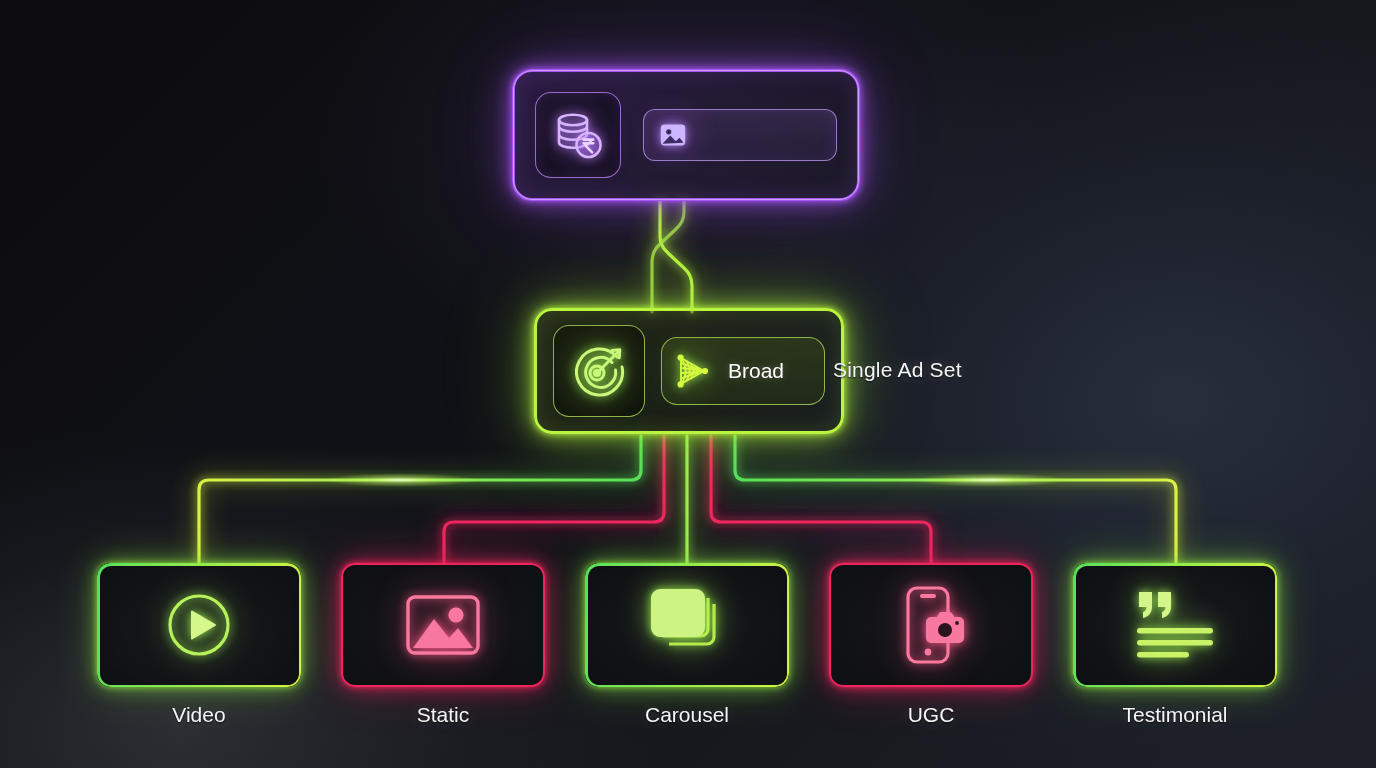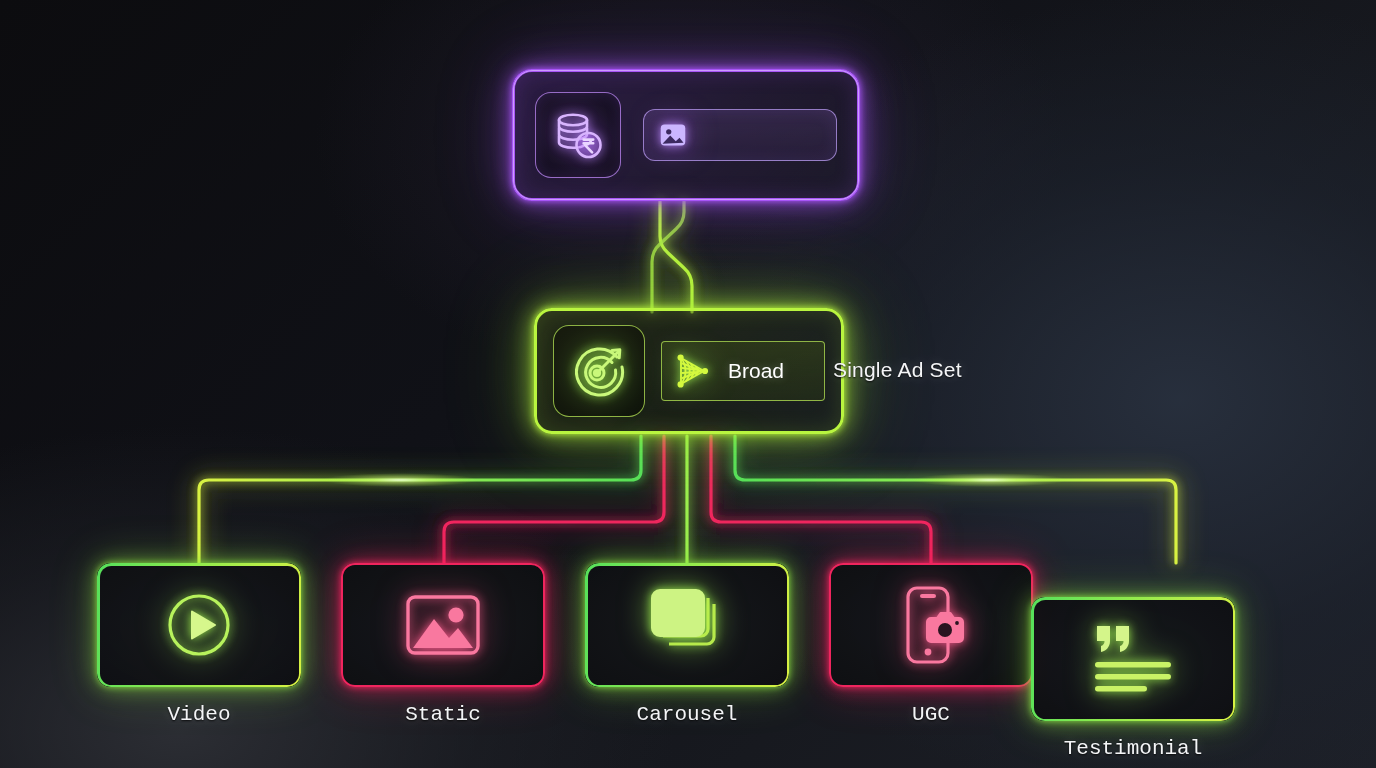--- a/index.html
+++ b/index.html
@@ -108,22 +108,22 @@
 
   .target-tile {
     width: 92px; height: 92px; flex: 0 0 92px;
     border-radius: 16px;
     border: 1.5px solid rgba(190,240,90,0.72);
     background: linear-gradient(150deg, rgba(24,28,16,0.95), rgba(16,20,12,0.95));
     display: flex; align-items: center; justify-content: center;
   }
 
   .broad-pill {
-    flex: 1 1 auto; height: 60px;
-    border-radius: 4px;
+    flex: 1 1 auto; height: 68px;
+    border-radius: 16px;
     border: 1.5px solid rgba(190,240,90,0.70);
     background: linear-gradient(180deg, rgba(58,74,26,0.52), rgba(44,58,22,0.40));
     display: flex; align-items: center; gap: 12px;
     padding-left: 12px;
   }
   .broad-pill .txt {
     color: #ffffff; font-size: 21px;
     text-shadow: 0 0 10px rgba(255,255,255,0.25);
   }
 
@@ -175,25 +175,24 @@
   }
 
   .card-caption {
     position: absolute;
     top: 703px;
     width: 204px;
     text-align: center;
     color: #f4f5f7;
     font-size: 21px;
     text-shadow: 0 0 12px rgba(255,255,255,0.20), 0 1px 2px rgba(0,0,0,0.9);
-    font-family: Liberation Mono, monospace;
   }
 
   .c1 { left: 97px;  } .c2 { left: 341px; } .c3 { left: 585px; }
-  .c4 { left: 829px; } .c5 { left: 1031px; margin-top: 34px; }
+  .c4 { left: 829px; } .c5 { left: 1073px; }
 
   .glow-green  { filter: drop-shadow(0 0 5px rgba(160,240,80,0.9)) drop-shadow(0 0 14px rgba(150,235,75,0.55)); }
   .glow-pink   { filter: drop-shadow(0 0 5px rgba(245,90,140,0.95)) drop-shadow(0 0 14px rgba(240,60,110,0.55)); }
   .glow-purple { filter: drop-shadow(0 0 5px rgba(190,140,255,0.9)) drop-shadow(0 0 14px rgba(168,85,247,0.55)); }
 </style>
 </head>
 <body>
 
 <div id="stage">
 

